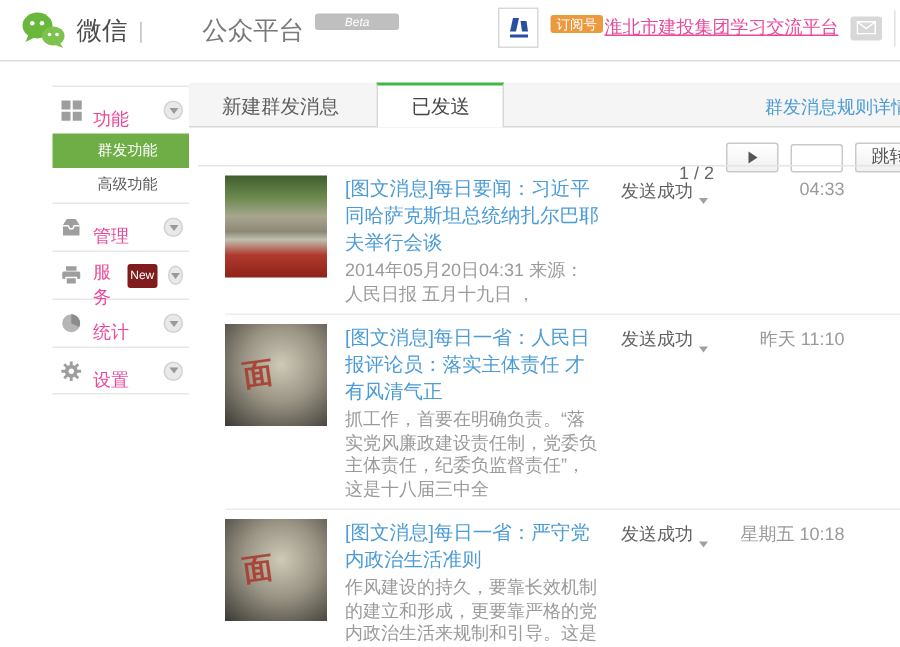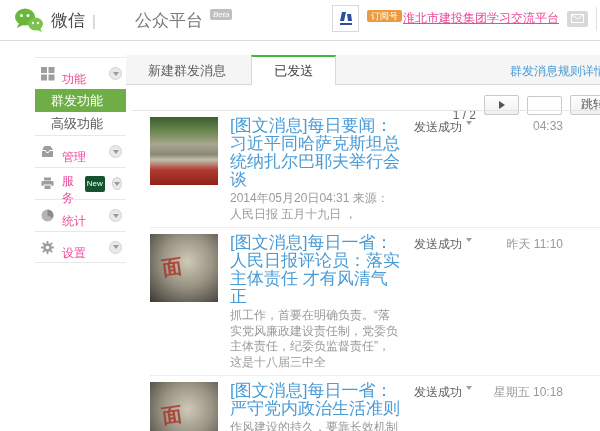--- a/index.html
+++ b/index.html
@@ -7,21 +7,21 @@
     font-family:"Liberation Sans","DejaVu Sans",sans-serif; color:#555; }
   body { position:relative; font-size:12px; }
 
   
   .header { position:absolute; top:0; left:0; width:600px; height:41px;
     background:#fff; border-bottom:1px solid #dcdcdc; }
   .logo-wrap { position:absolute; left:14px; top:7px; display:flex; align-items:center; gap:7px; }
   .logo-text { font-size:17px; color:#4c4c4c; }
   .logo-sep { color:#c9c9c9; font-size:15px; }
   .logo-sub { font-size:17px; color:#7a7a7a;margin-left:32px; }
-  .beta-badge { background:#bfbfbf; color:#fff; font-size:8px; padding:1px 3px;
+  .beta-badge { background:#bfbfbf; color:#fff; font-size:8px; padding:1px 20px;
     border-radius:2px; align-self:flex-start; margin-top:2px;font-style:italic; }
   .account-wrap { position:absolute; right:3px; top:5px; display:flex; align-items:center; gap:8px; }
   .avatar { width:27px; height:27px; border:1px solid #d9d9d9; background:#fff;
     display:flex; align-items:center; justify-content:center; }
   .account-col { display:flex; gap:1px; }
   .type-badge { background:#ec9a3f; color:#fff; font-size:9px; line-height:12px;
     padding:0 4px; border-radius:2px; align-self:flex-start; }
   .account-name { font-size:12px; color:#ec4899; white-space:nowrap;text-decoration:underline; }
   .mail-icon { width:21px; height:16px; background:#d8d8d8; border-radius:2px;
     display:flex; align-items:center; justify-content:center; }
@@ -30,24 +30,24 @@
   
   .sidebar { position:absolute; left:35px; top:57px; width:91px; }
   .side-item { height:32px; display:flex; align-items:center; gap:7px;
     border-top:1px solid #e8e8e8; padding-left:5px; cursor:pointer; }
   .side-item:last-child { border-bottom:1px solid #e8e8e8; }
   .side-label { font-size:12px; color:#ec4899;margin-top:12px; }
   .toggle { margin-left:auto; margin-right:4px; width:13px; height:13px; border-radius:50%;
     background:#e9e9e9; border:1px solid #d2d2d2; display:flex; align-items:center; justify-content:center; }
   .caret-down { width:0; height:0; border-left:3px solid transparent;
     border-right:3px solid transparent; border-top:4px solid #9a9a9a; }
-  .submenu .sub-item { height:23px; line-height:23px; padding-left:16px;
-    font-size:13px; color:#595959; cursor:pointer; }
+  .submenu .sub-item { height:23px; line-height:23px; padding-left:30px;
+    font-size:10px; color:#595959; cursor:pointer; }
   .sub-item.active { background:#6fae46; color:#fff; }
-  .new-badge { background:#14532d; color:#fff; font-size:8px; line-height:10px;
+  .new-badge { background:#7f1d1d; color:#fff; font-size:8px; line-height:10px;
     padding:3px 2px; border-radius:2px; margin-left:-2px; }
   .icon14 { width:15px; height:15px; flex:none; }
 
   
   .content { position:absolute; left:126px; top:41px; width:474px; bottom:0; }
   .tabstrip { position:absolute; top:14px; left:0; right:0; height:30px;
     background:#f5f5f5; border-bottom:1px solid #d8d8d8; }
   .tab { display:inline-block; height:30px; line-height:30px; padding:0 22px;
     font-size:13px; color:#5c5c5c; cursor:pointer; }
   .tab.active { background:#fff; border-left:1px solid #d8d8d8; border-right:1px solid #d8d8d8;
@@ -75,24 +75,24 @@
     border-bottom:1px solid #ececec; min-height:79px; }
   .thumb { width:68px; height:68px; flex:none; margin-right:12px; cursor:pointer;
     position:relative; overflow:hidden; }
   .thumb-0 { background:linear-gradient(180deg,#3e5e2e 0%,#6d8a4f 22%,#a8a68f 40%,
     #8d8876 55%,#c0bfae 63%,#b03a2e 78%,#8f2218 100%); }
   .thumb-1, .thumb-2 { background:radial-gradient(circle at 55% 40%,#cfc9b8 0%,#9a9484 45%,
     #55524a 85%,#3a3833 100%); }
   .thumb-char { position:absolute; left:12px; top:20px; color:#a8372a; font-size:20px;
     font-weight:bold; transform:rotate(-8deg); opacity:.85; }
   .msg-text { width:170px; flex:none; }
-  .msg-title { color:#4a9bd6; font-size:17px; line-height:18px; cursor:pointer; text-decoration:none; display:block; }
+  .msg-title { color:#4a9bd6; font-size:13px; line-height:18px; cursor:pointer; text-decoration:none; display:block; }
   .msg-excerpt { color:#9a9a9a; font-size:12px; line-height:15.5px; margin-top:2px; }
   .msg-status { flex:none; margin-left:14px; margin-top:2px; display:flex;
-    align-items:flex-start; gap:4px; cursor:pointer; }
+    align-items:flex-end; gap:4px; cursor:pointer; }
   .status-text { color:#5f5f5f; font-size:12px; }
   .caret-sm { width:0; height:0; border-left:3px solid transparent;
     border-right:3px solid transparent; border-top:4px solid #a0a0a0; margin-top:2px; }
   .msg-time { margin-left:auto; padding-right:37px; color:#9a9a9a; font-size:12px;
     margin-top:2px; white-space:nowrap; }
 </style>
 </head>
 <body>
 
 <div class="header">

